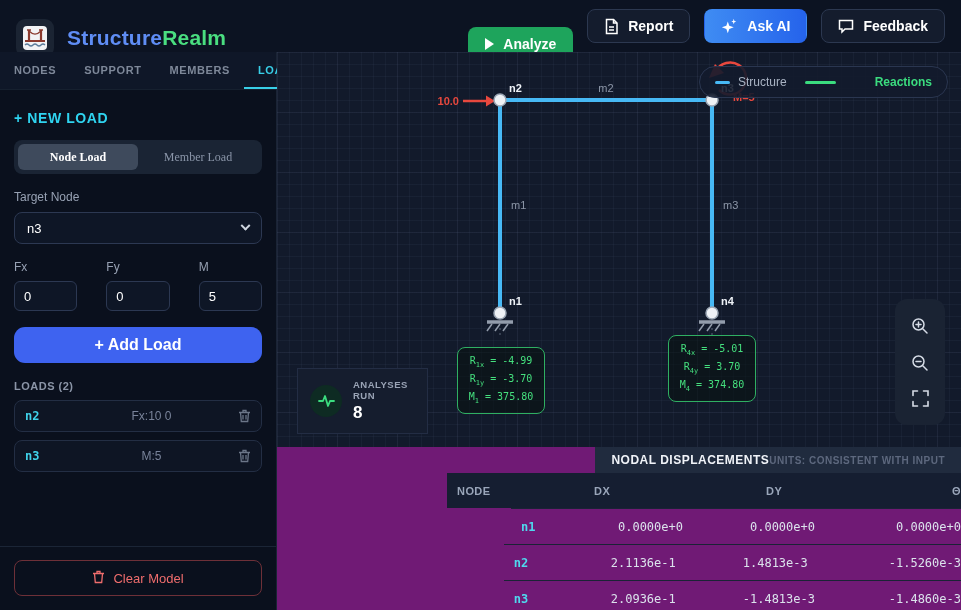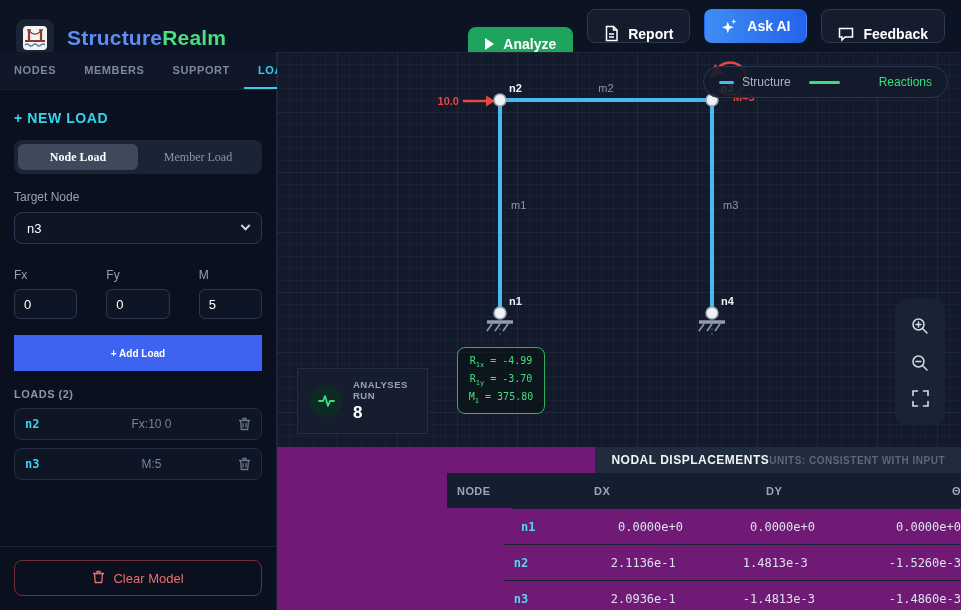--- a/index.html
+++ b/index.html
@@ -12,43 +12,43 @@
   .brand { display:flex; align-items:center; gap:13px;margin-top:24px; }
   .logo { width:38px; height:38px; border-radius:9px; background:#1b2433; display:flex; align-items:center; justify-content:center; }
   .logo svg { display:block; }
   .brand-name { font-size:21px; font-weight:bold; letter-spacing:.2px; }
   .brand-name .p1 { color:#5f8df5; }
   .brand-name .p2 { color:#4ade80; }
   .hbtns { display:flex; align-items:center; gap:14px; }
   .hbtn { display:flex; align-items:center; gap:9px; height:34px; padding:0 16px; border-radius:8px; font-size:14px; font-weight:bold; color:#fff; cursor:pointer; border:1px solid transparent; }
   .hbtn svg { display:block; }
   .hbtn.analyze { background:#1ea45c;margin-top:35px; }
-  .hbtn.ghost { background:#141c2d; border-color:#2c3850;align-items:flex-end; }
+  .hbtn.ghost { background:#141c2d; border-color:#2c3850; }
   .hbtn.askai { background:linear-gradient(90deg,#3f8cf3,#2563eb); }
   .play-tri { width:0; height:0; border-left:9px solid #fff; border-top:6px solid transparent; border-bottom:6px solid transparent; }
 
   
   .body-row { flex:1; display:flex; min-height:0; }
   .sidebar { width:277px; flex:0 0 auto; background:#0a101d; border-right:1px solid #1a2435; display:flex; flex-direction:column; }
   .tabs { height:38px; display:flex; background:#0f1728; border-bottom:1px solid #16202f; }
   .tab { padding:0 14px; line-height:36px; font-size:11px; font-weight:bold; letter-spacing:.6px; color:#7e8899; cursor:pointer; border-bottom:2px solid transparent; }
   .tab.active { color:#38cfe8; border-bottom-color:#38cfe8; }
 
   .side-content { padding:14px 14px 0 14px; display:flex; flex-direction:column; flex:1; min-height:0; }
   .newload-title { color:#2fd4f0; font-size:14px; font-weight:bold; letter-spacing:.6px; margin-top:6px; }
   .seg { margin-top:14px; background:#1a2434; border-radius:8px; padding:4px; display:flex;font-family:Liberation Serif, serif; }
   .seg-btn { flex:1; height:26px; border-radius:6px; font-size:12px; display:flex; align-items:center; justify-content:center; color:#8a95a8; cursor:pointer; }
   .seg-btn.active { background:#3e4a5c; color:#fff; font-weight:bold; }
   .fld-label { margin-top:16px; font-size:12px; color:#97a1b3; }
   .select { margin-top:8px; height:32px; background:#0e1626; border:1px solid #2c3852; border-radius:8px; display:flex; align-items:center; justify-content:space-between; padding:0 12px; color:#fff; font-size:13px; cursor:pointer; }
   .chev { width:7px; height:7px; border-right:2px solid #cfd6e0; border-bottom:2px solid #cfd6e0; transform:rotate(45deg) translate(-2px,-2px); }
-  .fields { margin-top:24px; display:grid; grid-template-columns:1fr 1fr 1fr; gap:29px; }
+  .fields { margin-top:16px; display:grid; grid-template-columns:1fr 1fr 1fr; gap:29px; }
   .fields label { font-size:12px; color:#97a1b3; display:block; margin-bottom:7px; }
   .fields input { width:100%; height:30px; background:#0e1626; border:1px solid #2c3852; border-radius:6px; color:#fff; font-size:13px; padding:0 9px; outline:none; }
-  .add-btn { margin-top:16px; height:36px; background:#3e63f0; border-radius:0; color:#fff; font-size:10px; font-weight:bold; display:flex; align-items:center; justify-content:center; gap:8px; cursor:pointer; }
+  .add-btn { margin-top:16px; height:36px; background:#3e63f0; border-radius:11px; color:#fff; font-size:16px; font-weight:bold; display:flex; align-items:center; justify-content:center; gap:8px; cursor:pointer; }
   .loads-title { margin-top:17px; font-size:11px; font-weight:bold; letter-spacing:.5px; color:#8b95a7; }
   .load-item { margin-top:8px; height:32px; background:#0e1524; border:1px solid #232e44; border-radius:8px; display:flex; align-items:center; padding:0 10px; }
   .load-name { font-family:"DejaVu Sans Mono", monospace; font-size:12px; font-weight:bold; color:#3fd2ea; width:40px; }
   .load-desc { flex:1; text-align:center; font-size:12px; color:#79839a; }
   .trash-btn { color:#6b7688; display:flex; cursor:pointer; }
   .side-bottom { margin-top:auto; border-top:1px solid #1b2536; padding:13px 14px 14px 14px; }
   .clear-btn { width:100%; height:36px; border:1px solid #6e3038; border-radius:8px; background:transparent; color:#ef6d6d; font-size:13px; display:flex; align-items:center; justify-content:center; gap:8px; cursor:pointer; }
 
   
   .right-col { flex:1; display:flex; flex-direction:column; min-width:0; }
@@ -59,21 +59,21 @@
       linear-gradient(rgba(130,150,190,0.06) 1px, transparent 1px),
       linear-gradient(90deg, rgba(130,150,190,0.06) 1px, transparent 1px);
     background-size:12px 12px,12px 12px,60px 60px,60px 60px; overflow:hidden; }
   .canvas svg.scene { position:absolute; left:0; top:0; }
   .legend { position:absolute; top:14px; right:13px; background:rgba(19,27,44,.9); border:1px solid #2a3650; border-radius:16px; padding:8px 15px; display:flex; gap:18px; align-items:center; }
   .leg-item { display:flex; align-items:center; gap:8px; font-size:12px; cursor:pointer; }
   .leg-dash { width:15px; height:3px; border-radius:2px; }
   .leg-structure .leg-dash { background:#47b9f5; }
   .leg-structure span { color:#aab4c4; }
   .leg-reactions .leg-dash { background:#3bdc7f; }
-  .leg-reactions span { color:#3bdc7f; font-weight:normal;padding-left:31px; }
+  .leg-reactions span { color:#3bdc7f; font-weight:bold;padding-left:31px; }
 
   .rbox { position:absolute; width:88px; border:1.5px solid #2faf62; border-radius:8px; background:rgba(8,18,14,.55); padding:5px 4px; text-align:center; font-family:"DejaVu Sans Mono", monospace; font-size:10px; color:#45e07e; line-height:1.6; }
   .rbox sub { font-size:7px; }
   .rbox1 { left:180px; top:295px; }
   .rbox2 { left:391px; top:283px; }
 
   .analyses { position:absolute; left:20px; top:316px; width:131px; background:#151d2e; border:1px solid #232d44; border-radius:0; padding:10px 12px; display:flex; align-items:center; gap:11px; }
   .pulse-circle { width:32px; height:32px; border-radius:50%; background:#0e2b23; display:flex; align-items:center; justify-content:center; flex:0 0 auto; }
   .an-label { font-size:9.5px; font-weight:bold; letter-spacing:.5px; color:#99a3b5; }
   .an-count { font-size:17px; font-weight:bold; color:#fff; margin-top:2px; }
@@ -145,22 +145,22 @@
         <span>Feedback</span>
       </div>
     </div>
   </div>
 
   <div class="body-row">
 
     <div class="sidebar">
       <div class="tabs">
         <div class="tab">NODES</div>
+        <div class="tab">SUPPORT</div>
         <div class="tab">MEMBERS</div>
-        <div class="tab">SUPPORT</div>
         <div class="tab active">LOADS</div>
       </div>
 
       <div class="side-content">
         <div class="newload-title">+ NEW LOAD</div>
 
         <div class="seg">
           <div class="seg-btn active">Node Load</div>
           <div class="seg-btn">Member Load</div>
         </div>
@@ -286,20 +286,25 @@
             <span class="leg-dash"></span>
             <span>Reactions</span>
           </div>
         </div>
 
         <div class="rbox rbox1">
           <div><span>R</span><sub>1x</sub> <span>= -4.99</span></div>
           <div><span>R</span><sub>1y</sub> <span>= -3.70</span></div>
           <div><span>M</span><sub>1</sub> <span>= 375.80</span></div>
         </div>
+        <div class="rbox rbox2">
+          <div><span>R</span><sub>4x</sub> <span>= -5.01</span></div>
+          <div><span>R</span><sub>4y</sub> <span>= 3.70</span></div>
+          <div><span>M</span><sub>4</sub> <span>= 374.80</span></div>
+        </div>
 
         <div class="analyses">
           <div class="pulse-circle">
             <svg width="17" height="16" viewBox="0 0 17 16" fill="none" stroke="#3bdc7f" stroke-width="1.8" stroke-linejoin="round" stroke-linecap="round">
               <polyline points="1,8 5,8 7,3 10,13 12,8 16,8"></polyline>
             </svg>
           </div>
           <div>
             <div class="an-label">ANALYSES RUN</div>
             <div class="an-count">8</div>

